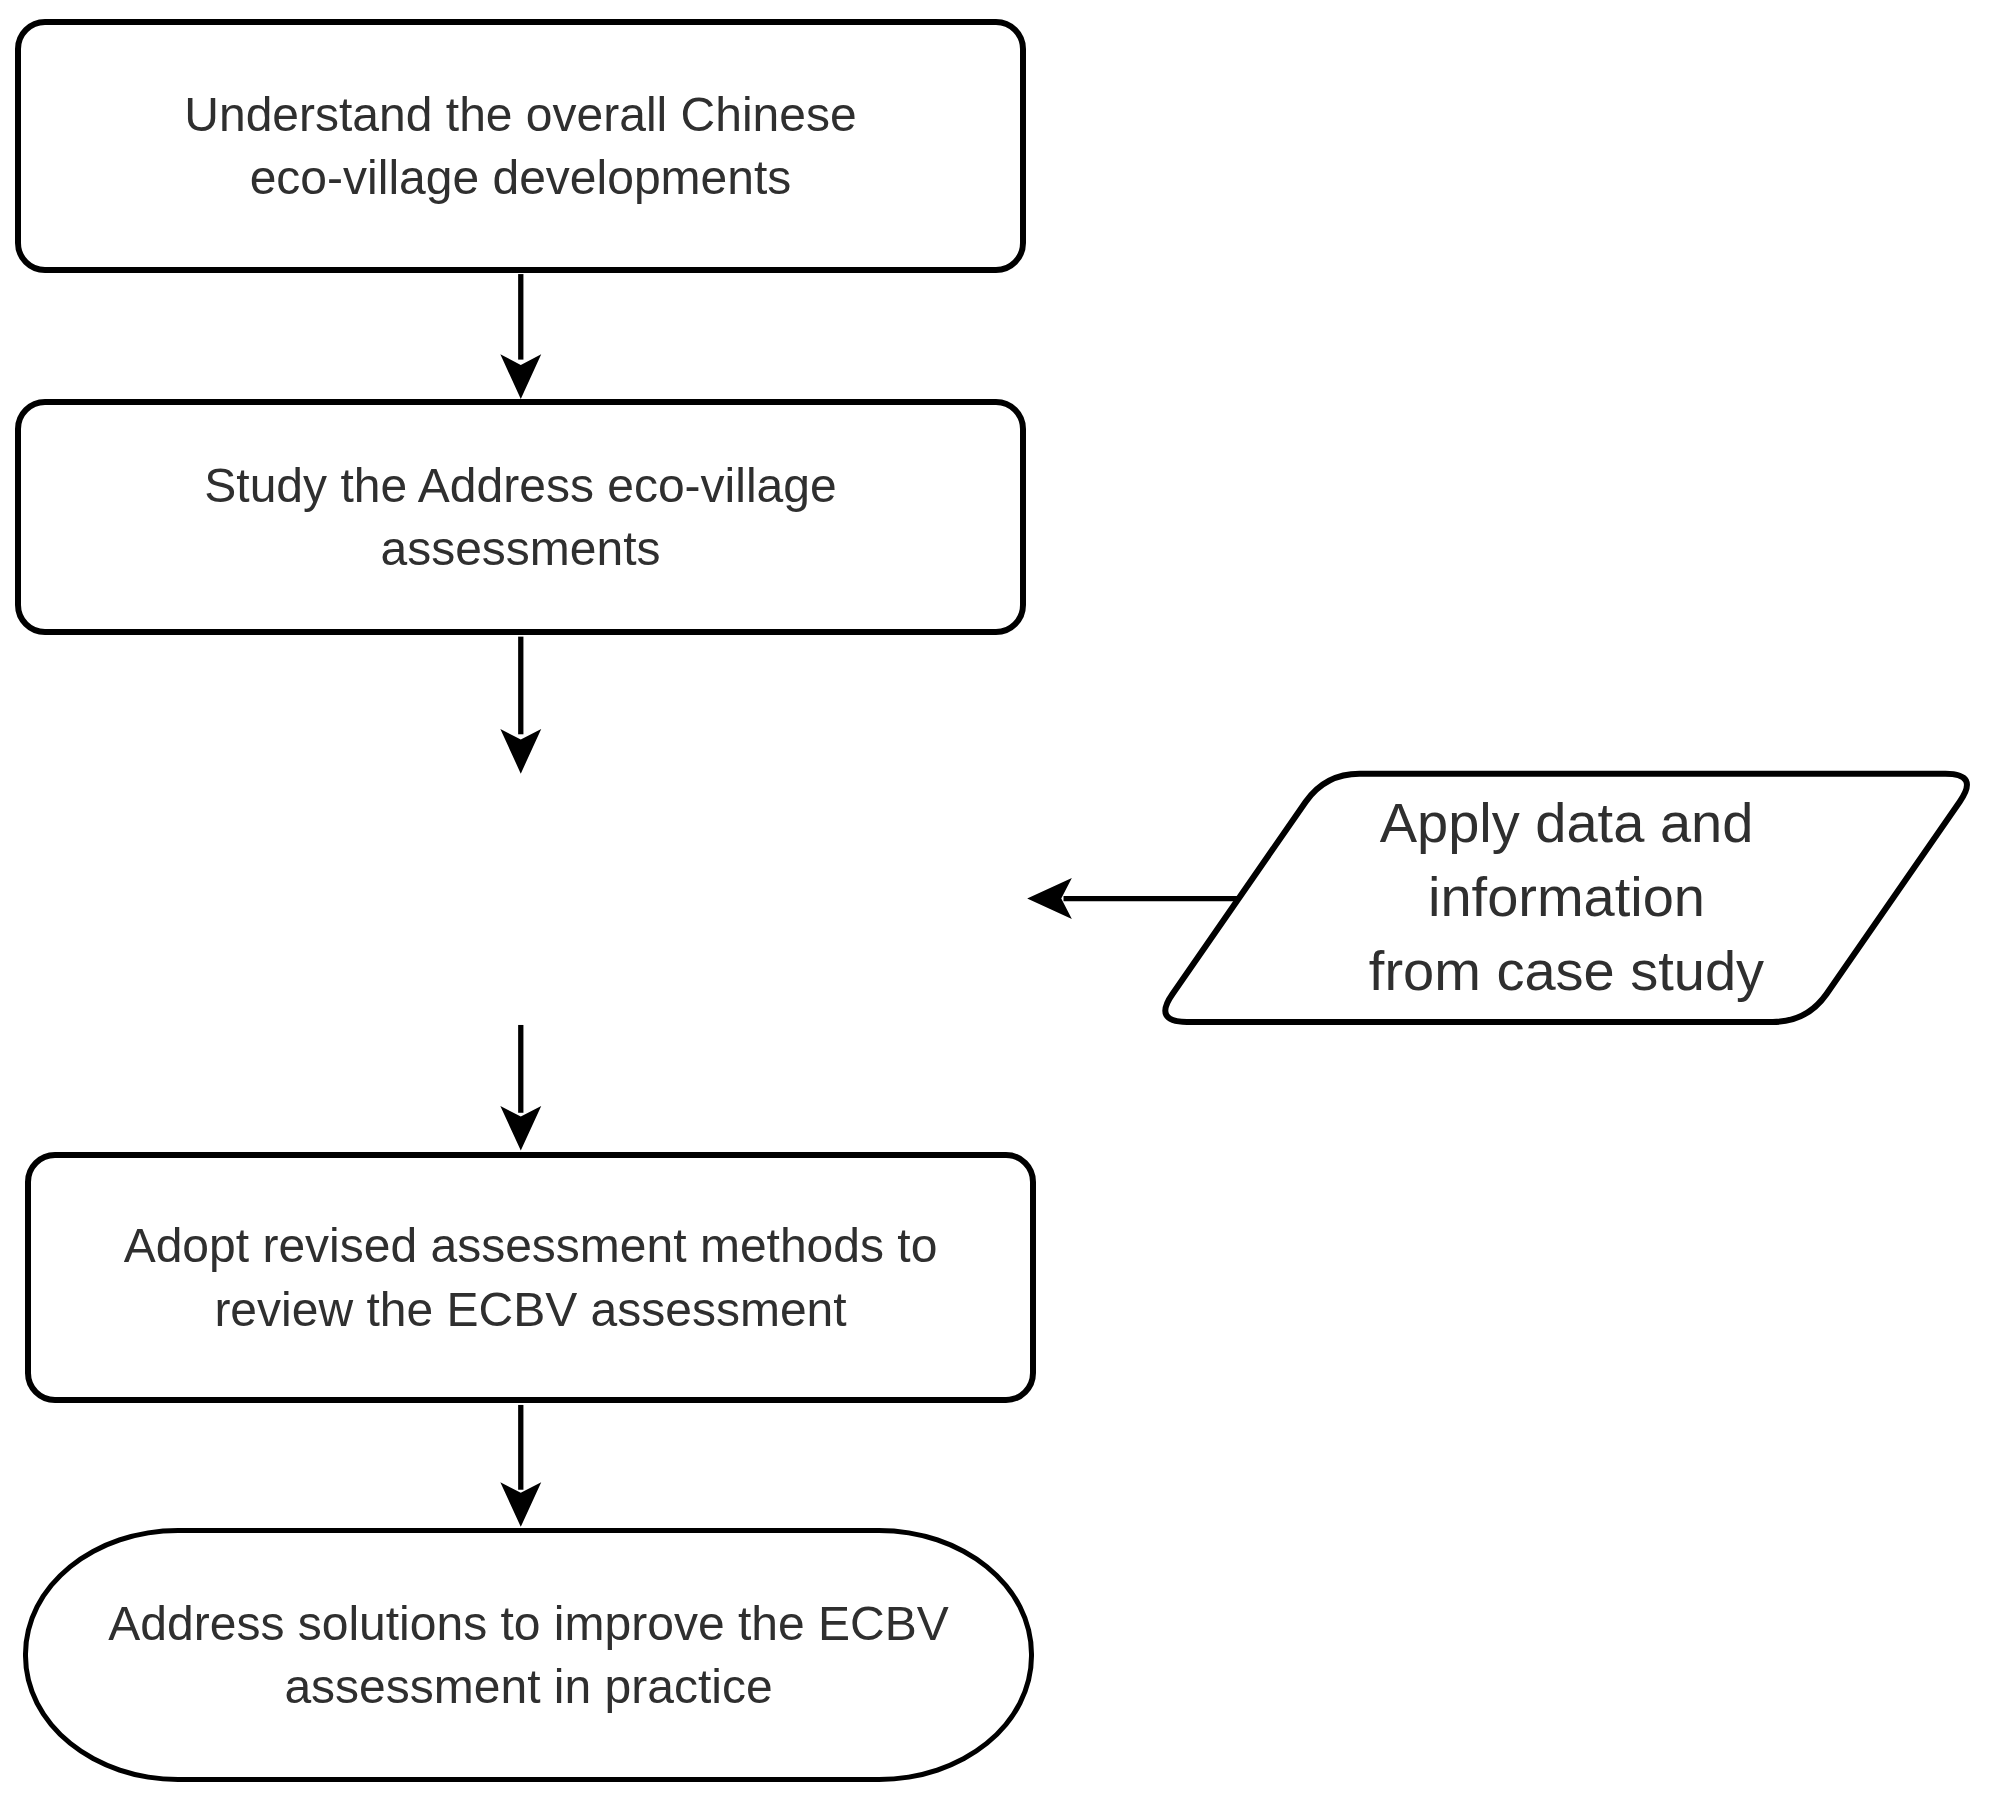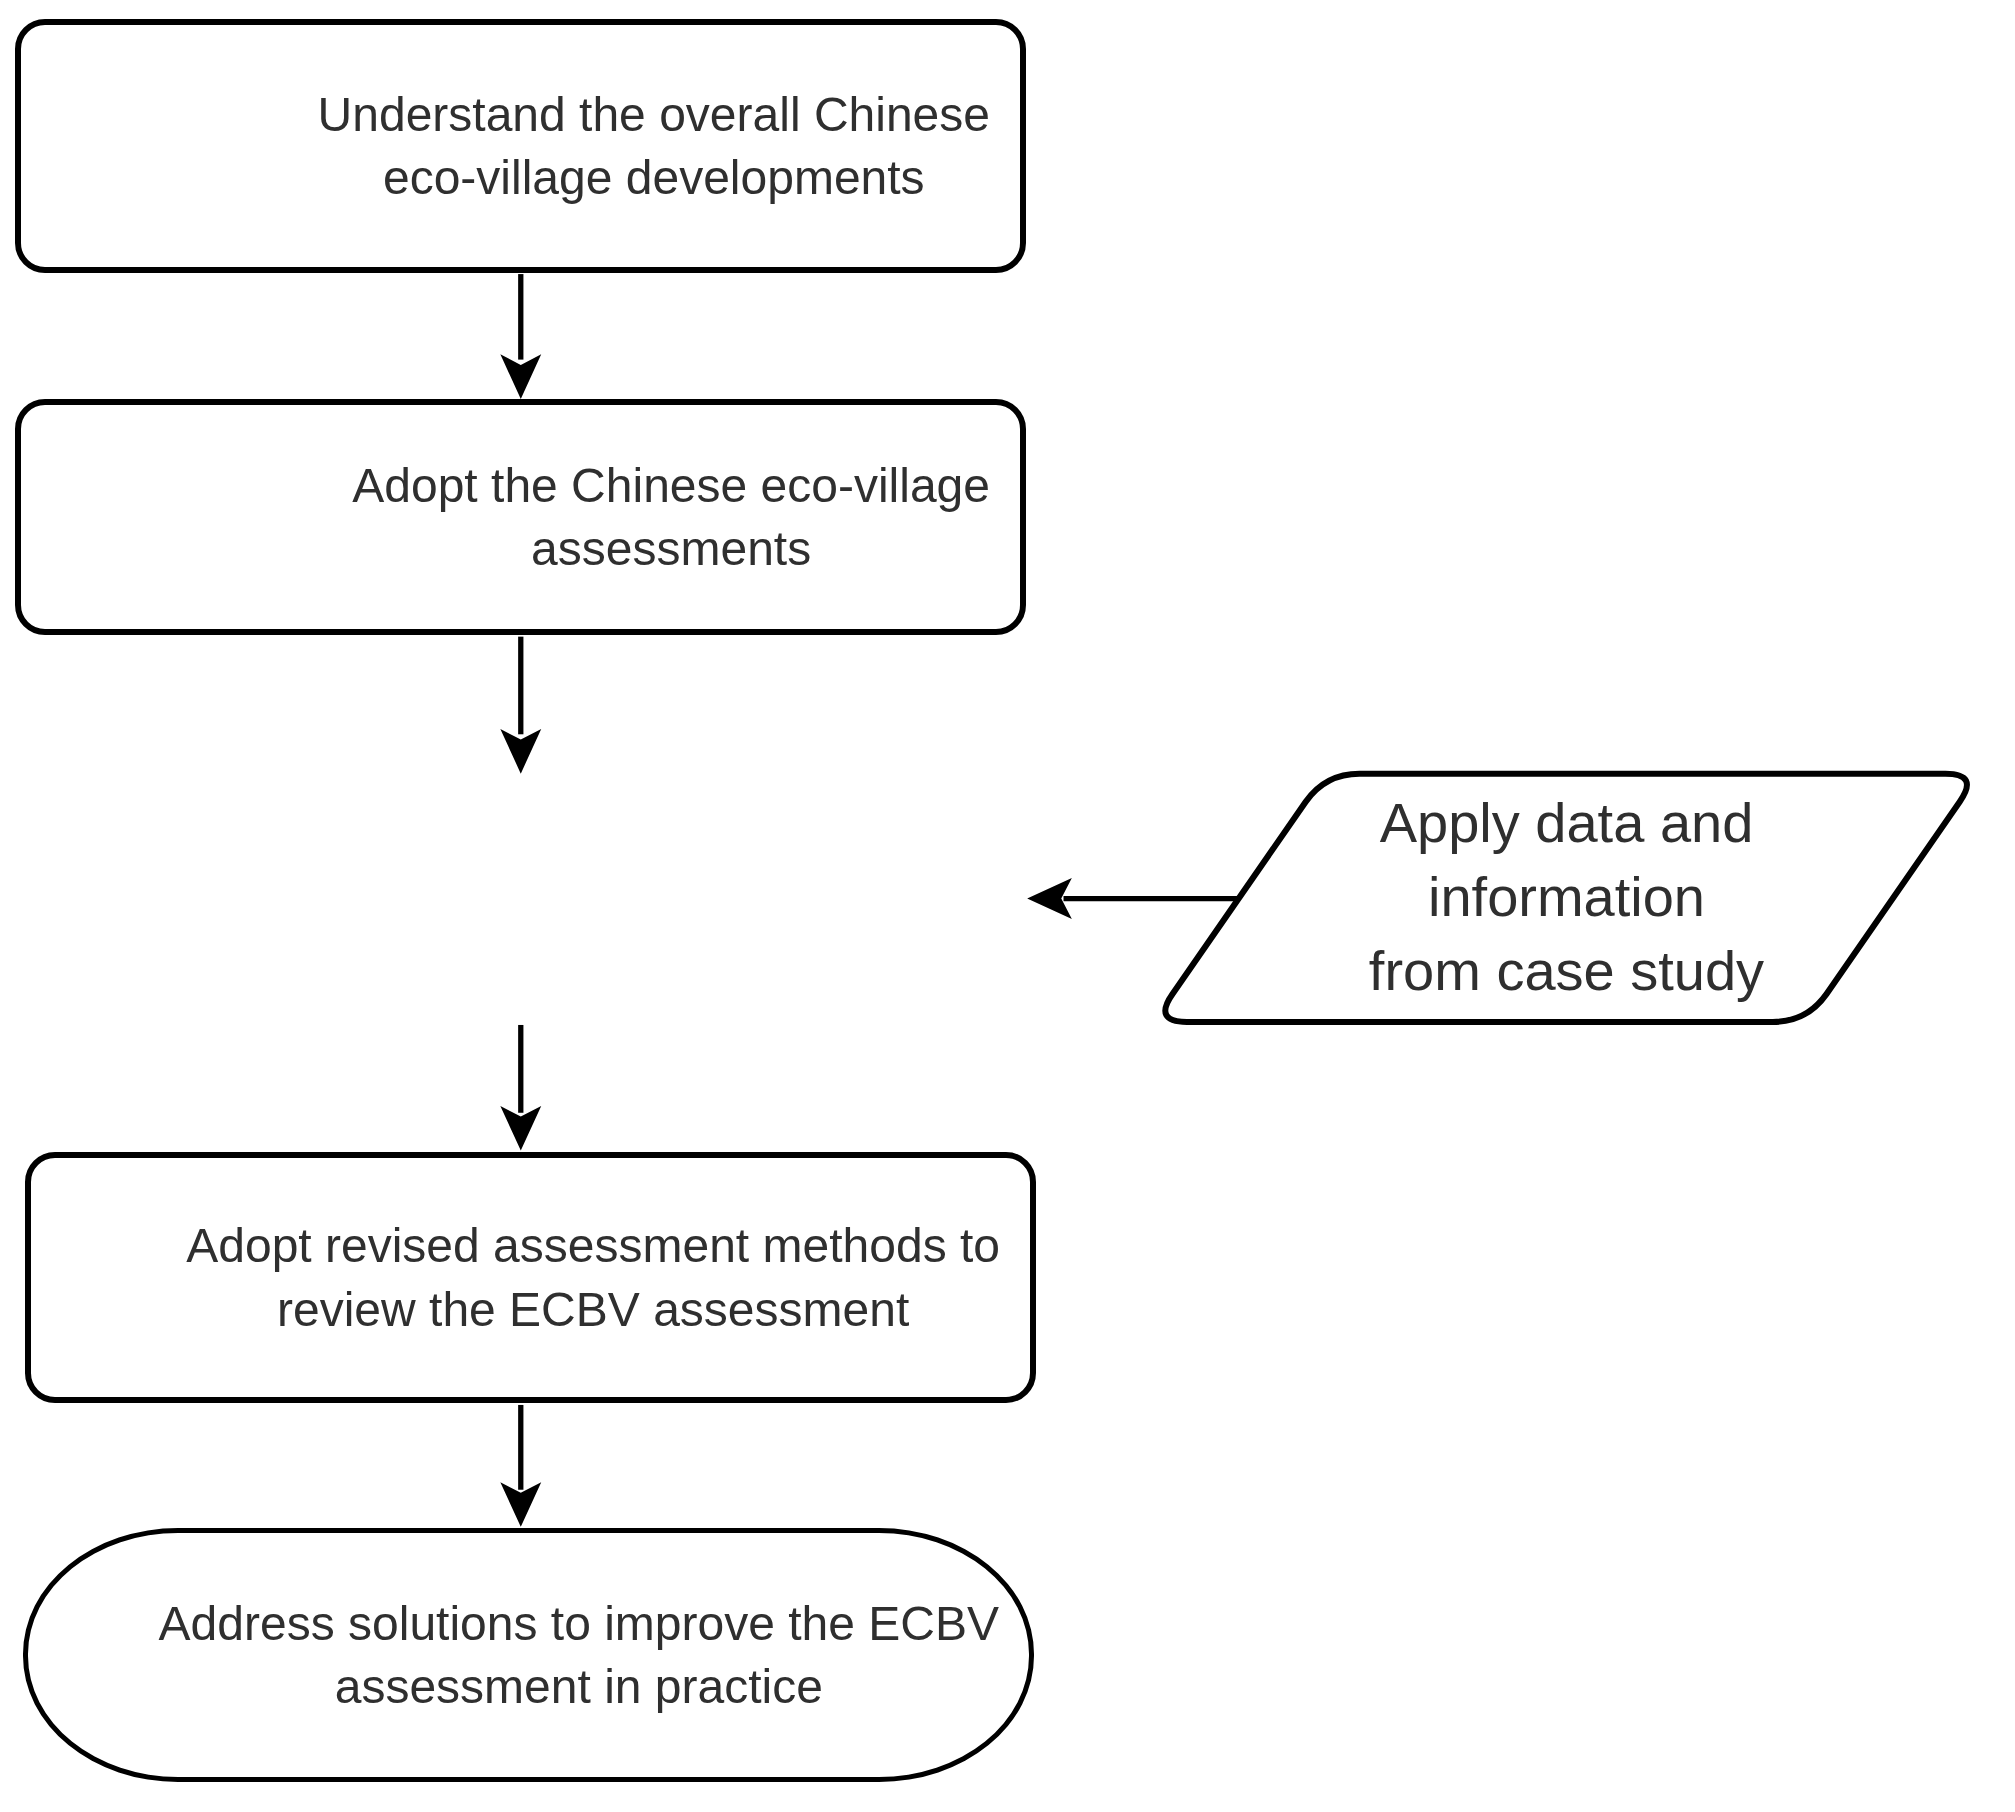--- a/index.html
+++ b/index.html
@@ -13,21 +13,21 @@
     height: 1813px;
     background: #ffffff;
     font-family: "Liberation Sans", "DejaVu Sans", sans-serif;
     color: #2f2f2f;
     overflow: hidden;
   }
   .node {
     position: absolute;
     display: flex;
     align-items: center;
-    justify-content: flex-end;
+    justify-content: center;
     text-align: center;
     white-space: pre-line;
     font-size: 48px;
     line-height: 1.32;
     box-sizing: border-box;
     padding: 0 30px;
   }
   .rounded {
     background: #ffffff;
     border: 6px solid #000000;
@@ -88,21 +88,21 @@
       <path d="M 688 2017 L 661 1958 L 688 1972 L 715 1958 Z" fill="#000000"></path>
     </g>
   </svg>
 
   <div class="node rounded" style="left:15px; top:19px; width:1011px; height:254px;">
     <span>Understand the overall Chinese
 eco-village developments</span>
   </div>
 
   <div class="node rounded" style="left:15px; top:399px; width:1011px; height:236px;">
-    <span>Adopt the Chinese eco-village
+    <span>Study the Address eco-village
 assessments</span>
   </div>
 
 
   <div class="plabel" style="left:1241px; top:787px; width:651px; height:220px;">
     <span>Apply data and information
 from case study</span>
   </div>
 
   <div class="node rounded" style="left:15px; top:1152px; width:1011px; height:251px;margin-left:10px;">

